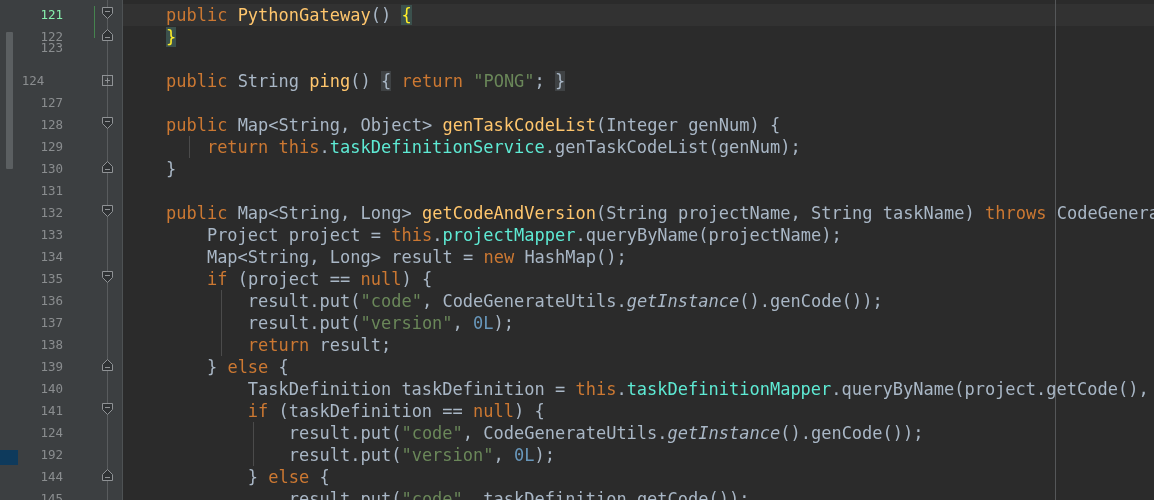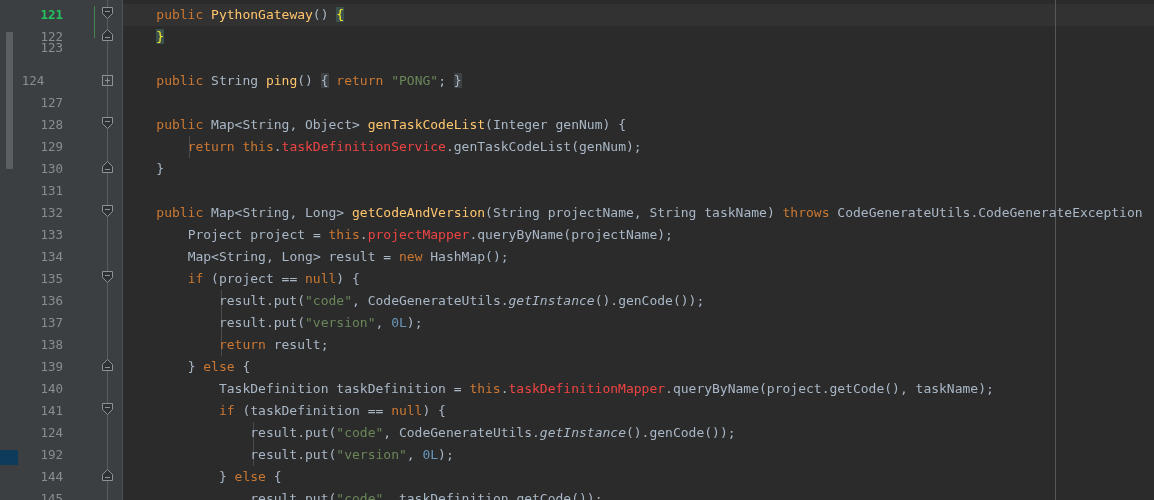--- a/index.html
+++ b/index.html
@@ -48,21 +48,21 @@
   }
   .ln {
     position: absolute; right: 60px;
     width: 60px;
     text-align: right;
     font-size: 12.5px;
     line-height: 22px;
     color: #8a8d8f;
     white-space: nowrap;
   }
-  .ln.current { color: #22c55e; font-weight: bold; }
+  .ln.current { color: #86efac; font-weight: normal; }
 
   
   .fold-rail {
     position: absolute; left: 89px; top: 0;
     width: 1px; height: 500px;
     background: #595c5e;
   }
   .fold {
     position: absolute; left: 83px;
     width: 13px; height: 13px;
@@ -96,32 +96,32 @@
   }
   .indent-guide {
     position: absolute;
     width: 1px;
     background: #4b4b4b;
   }
   .code-line {
     position: absolute; left: 0;
     height: 22px;
     line-height: 22px;
-    font-size: 13px;
+    font-size: 17px;
     white-space: pre;
     color: #a9b7c6;
     letter-spacing: 0px;
   }
 
   
   .kw   { color: #cc7832; }
   .def  { color: #ffc66d; }
   .str  { color: #6a8759; }
   .num  { color: #6897bb; }
-  .fld  { color: #ef4444; }
+  .fld  { color: #5eead4; }
   .txt  { color: #a9b7c6; }
   .stat { color: #a9b7c6; font-style: italic; }
   .brace-hl {
     background: #3b514d;
     color: #ffef28;
   }
   .fold-hl {
     background: #3f4244;
     color: #a9b7c6;
   }

